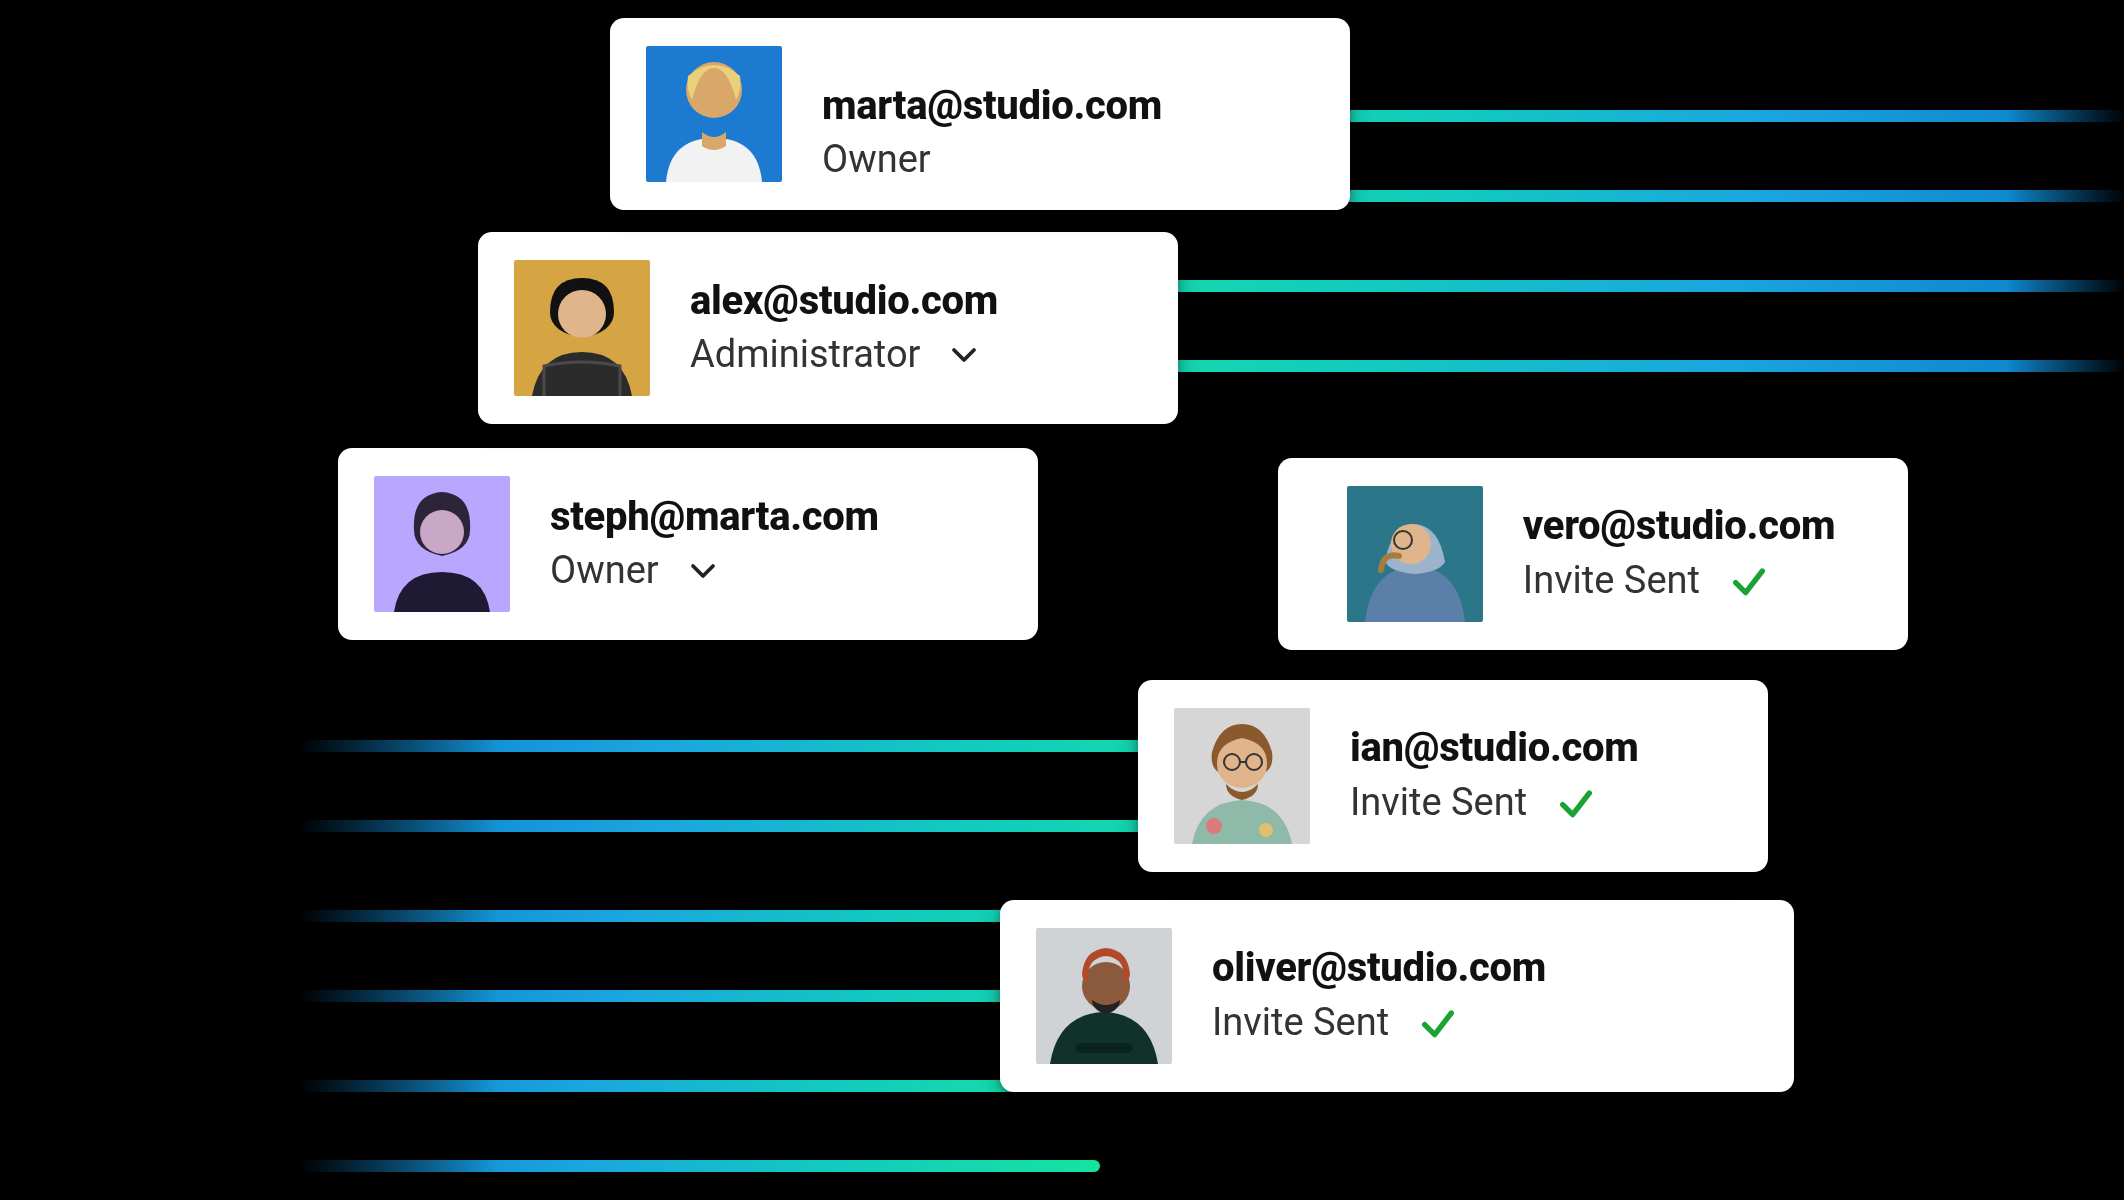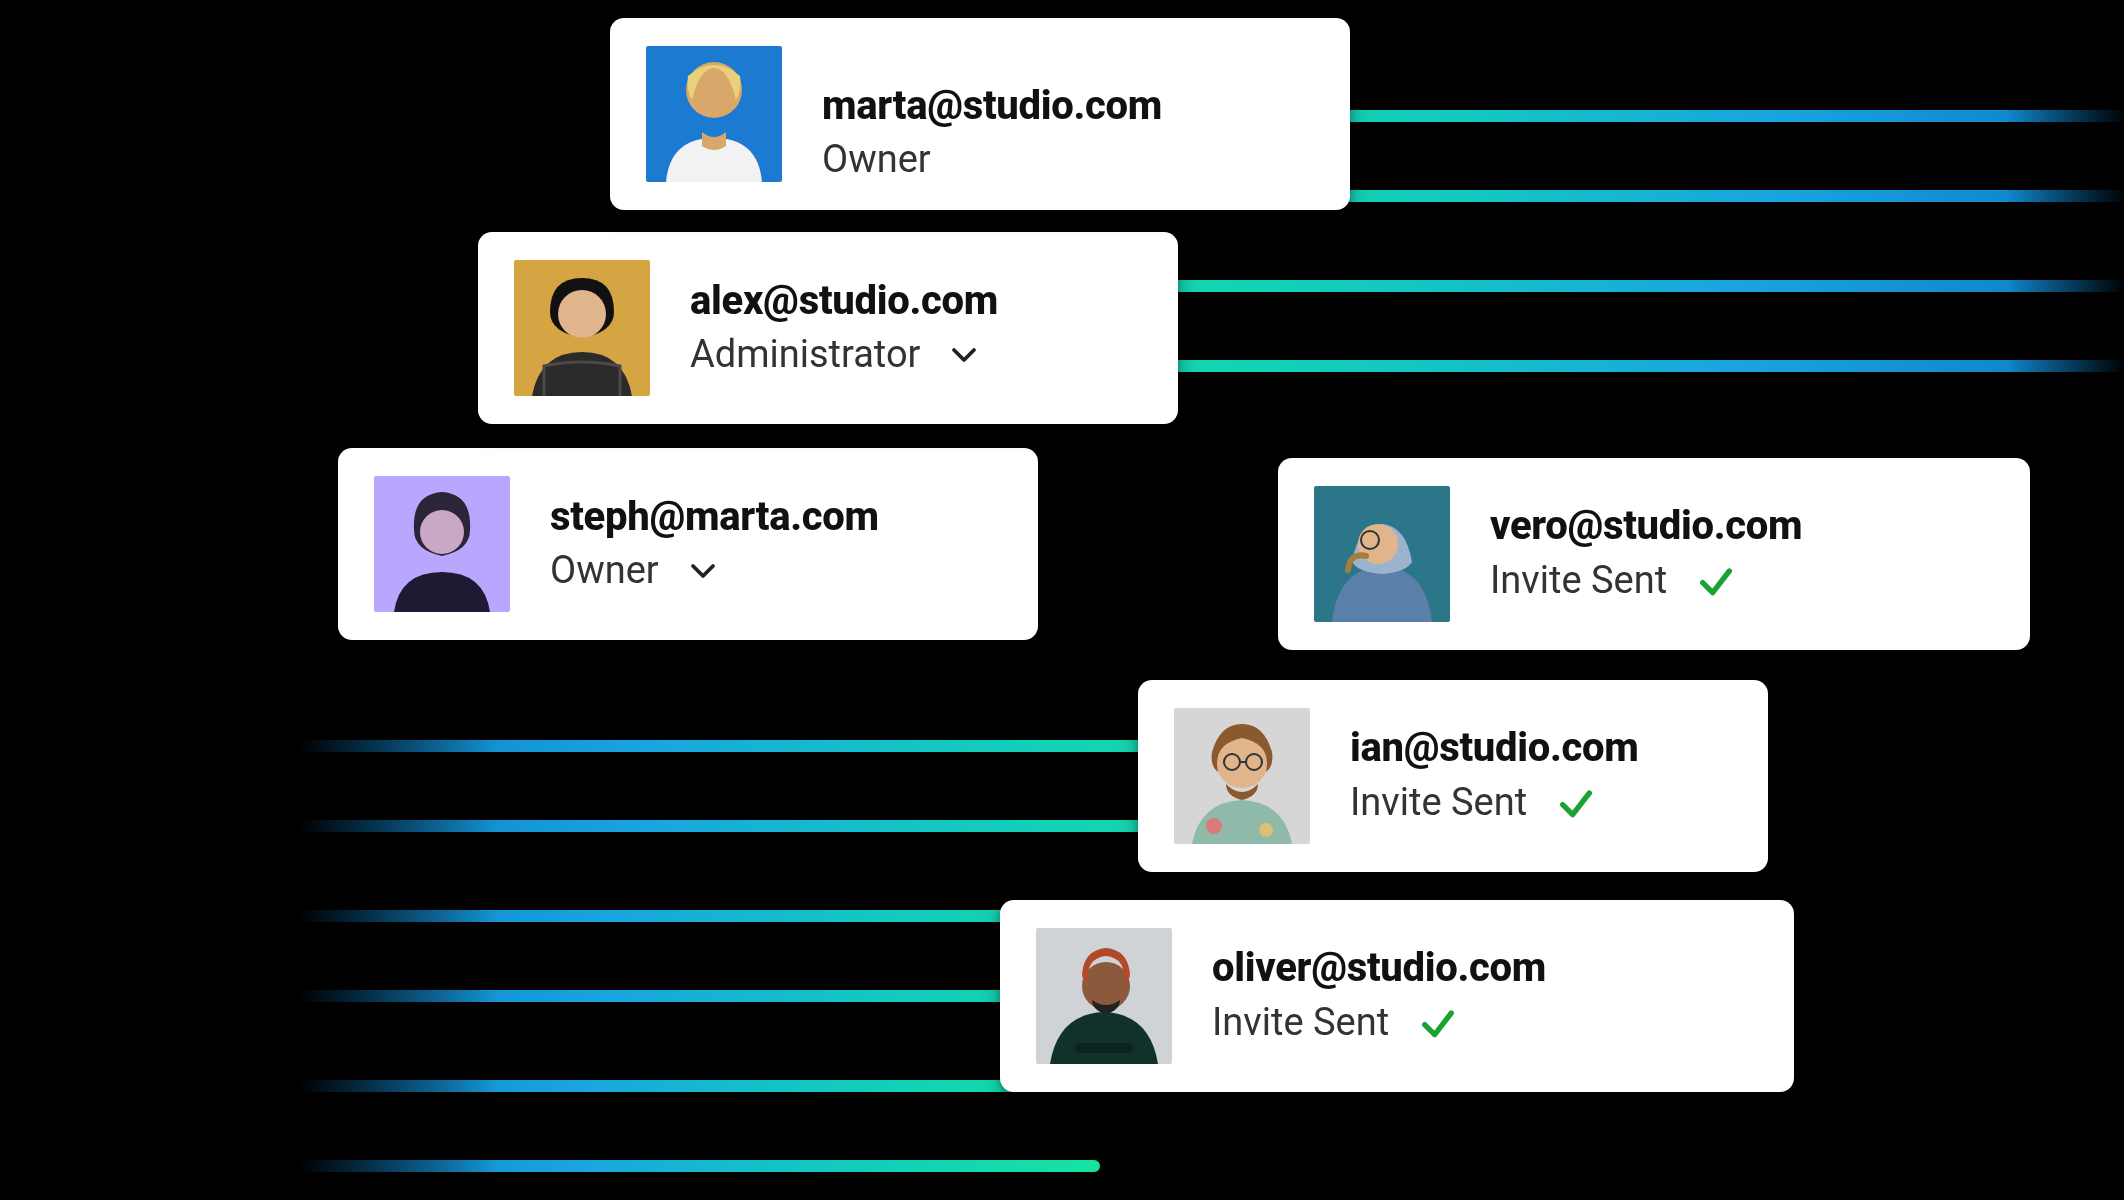--- a/index.html
+++ b/index.html
@@ -165,21 +165,21 @@
         <span class="role">Owner</span>
         <span class="chevron-down-icon">
           <svg viewBox="0 0 24 24" width="30" height="30">
               <path d="M4 8 L12 16 L20 8" fill="none" stroke="#222" stroke-width="3" stroke-linecap="round" stroke-linejoin="round"></path>
             </svg>
         </span>
       </div>
     </div>
   </div>
 
-  <div class="card" style="left:1278px; top:458px; width:752px; z-index:27;">
+  <div class="card" style="left:1278px; top:458px; width:630px; z-index:27;justify-content:center;">
     <div class="avatar bg-teal">
       <svg viewBox="0 0 136 136" width="136" height="136">
         <path d="M18 136 Q24 82 68 80 Q112 82 118 136 Z" fill="#5a7fa8"></path>
         <path d="M38 76 Q44 40 68 38 Q92 40 98 76 Q92 86 68 88 Q44 86 38 76 Z" fill="#9bb4cc"></path>
         <circle cx="64" cy="58" r="20" class="skin-2"></circle>
         <circle cx="56" cy="54" r="9" fill="none" stroke="#333" stroke-width="2"></circle>
         <path d="M52 70 Q36 66 34 84" fill="none" stroke="#a87c3a" stroke-width="6" stroke-linecap="round"></path>
       </svg>
     </div>
     <div class="info">

